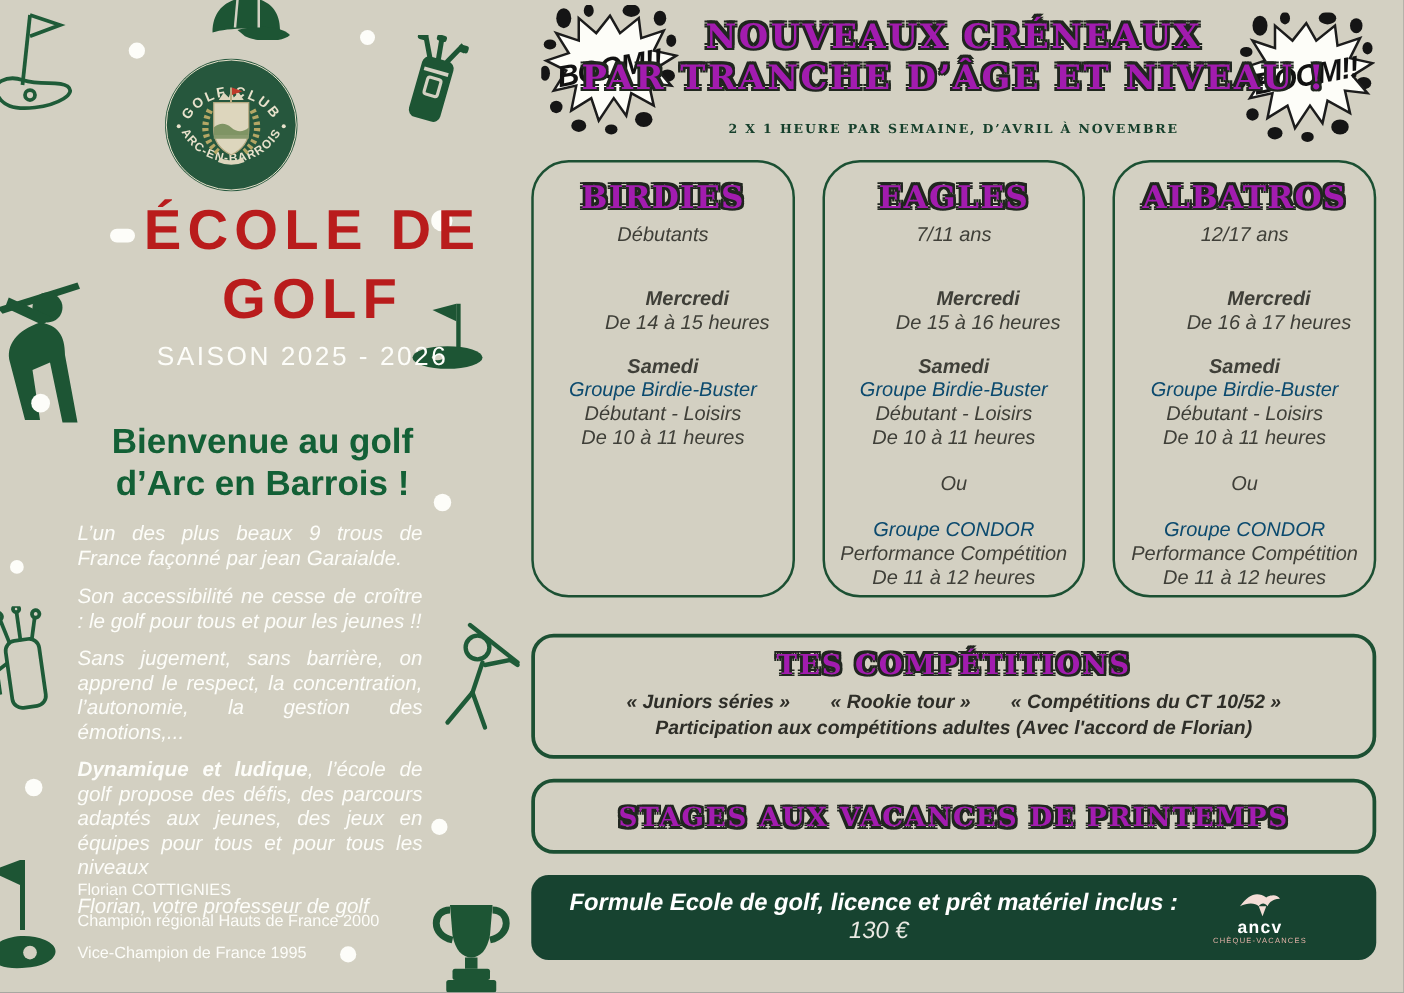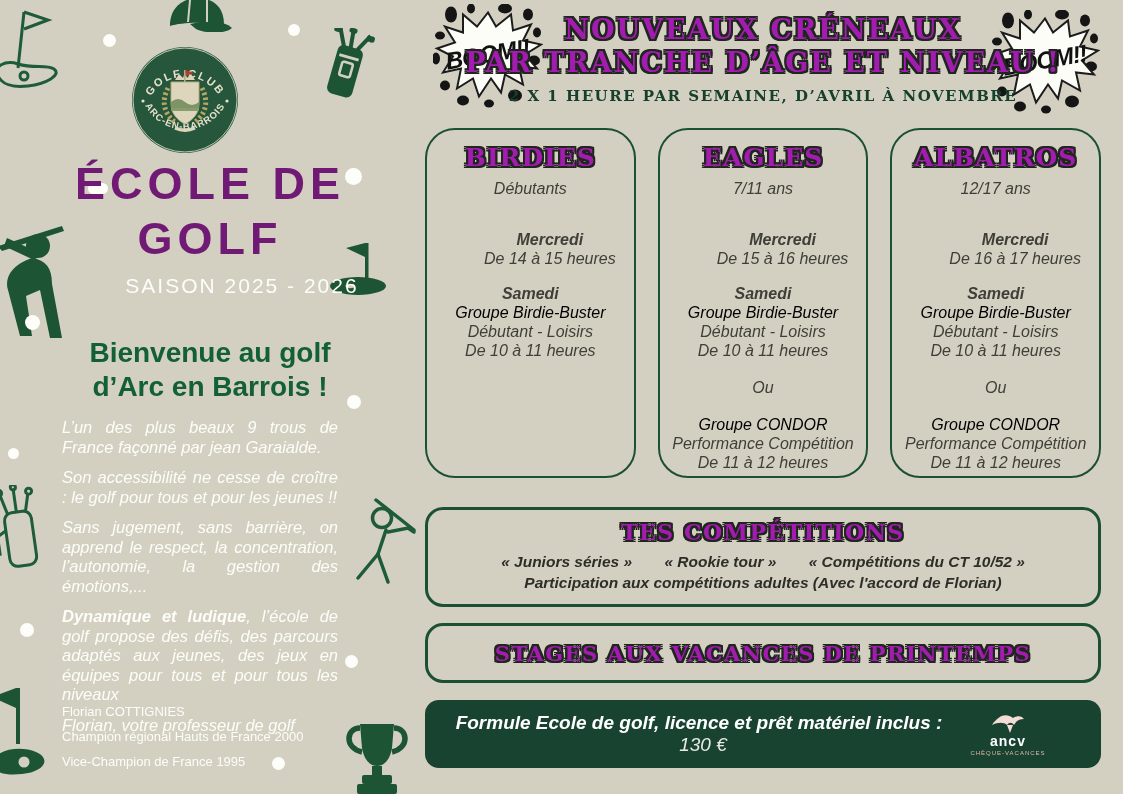--- a/index.html
+++ b/index.html
@@ -5,45 +5,45 @@
   html,body{margin:0;padding:0;background:#888;}
   .page{position:relative;width:1123px;height:794px;background:#d3d0c2;overflow:hidden;
         font-family:"Liberation Sans",sans-serif;}
   .abs{position:absolute;}
   
   .headline{font-family:"DejaVu Serif",serif;font-weight:bold;color:#a21caf;
     text-shadow:-2px -2px 0 #20261f,2px -2px 0 #20261f,-2px 2px 0 #20261f,2px 2px 0 #20261f,
                 0 -2px 0 #20261f,0 2px 0 #20261f,-2px 0 0 #20261f,2px 0 0 #20261f;}
   .headline-green{font-family:"DejaVu Serif",serif;font-weight:bold;color:#16402c;}
   
-  .ecole{left:0;top:156px;width:420px;text-align:center;color:#701a75;font-weight:800;
-         font-size:45px;letter-spacing:5px;line-height:55px;}
+  .ecole{left:0;top:156px;width:420px;text-align:center;color:#b91c1c;font-weight:800;
+         font-size:45px;letter-spacing:5px;line-height:55px;padding-left:40px;}
   .season{left:0;top:274px;width:420px;text-align:center;color:#fdfdf9;font-size:21px;letter-spacing:2px;padding-left:32px;}
   .welcome{left:0;top:336px;width:420px;text-align:center;color:#136036;font-weight:800;
            font-size:28px;line-height:34px;}
   .paras{left:62px;top:418px;width:276px;color:#fdfdf9;font-style:italic;font-size:16.5px;
          line-height:19.5px;text-align:justify;}
   .paras p{margin:0 0 11px 0;}
   .sig{font-style:italic;}
   .creds{left:62px;top:699px;width:320px;color:#fdfdf9;font-size:13px;line-height:25px;}
   
   .hdr{left:425px;top:14px;width:676px;text-align:center;}
   .hdr-l1{font-size:27px;letter-spacing:2px;}
   .hdr-l2{font-size:27px;letter-spacing:2px;margin-top:2px;}
-  .hdr-sub{font-size:15px;letter-spacing:1.5px;margin-top:9px;}
+  .hdr-sub{font-size:10px;letter-spacing:1.5px;margin-top:20px;}
   
   .cards-row{left:425px;top:128px;width:676px;height:350px;display:flex;gap:22px;}
   .card{flex:1;border:2.5px solid #1c5033;border-radius:30px;text-align:center;
         color:#3f3f38;font-style:italic;font-size:16px;line-height:19px;padding-top:18px;box-sizing:border-box;}
   .card-title{font-size:25px;letter-spacing:1px;font-style:normal;}
   .card-sub{margin-top:12px;}
   .blk1{margin-top:32px;padding-left:39px;}
   .blk2{margin-top:16px;}
   .day{font-weight:bold;}
-  .white-line{color:#000000;}
+  .white-line{color:#0c4a6e;}
   .or-line{margin-top:18px;}
   .condor{margin-top:18px;}
   
   .comp-box{left:425px;top:507px;width:676px;height:100px;border:3px solid #1c5033;border-radius:18px;
             box-sizing:border-box;text-align:center;}
   .comp-title{font-size:22px;letter-spacing:1.5px;margin-top:9px;}
   .comp-items{margin-top:8px;color:#2e2e28;font-weight:bold;font-style:italic;font-size:15.5px;}
   .comp-items span{margin:0 14px;}
   .comp-note{color:#2e2e28;font-weight:bold;font-style:italic;font-size:15.5px;margin-top:3px;}
   .stages-box{left:425px;top:623px;width:676px;height:60px;border:3px solid #1c5033;border-radius:18px;

